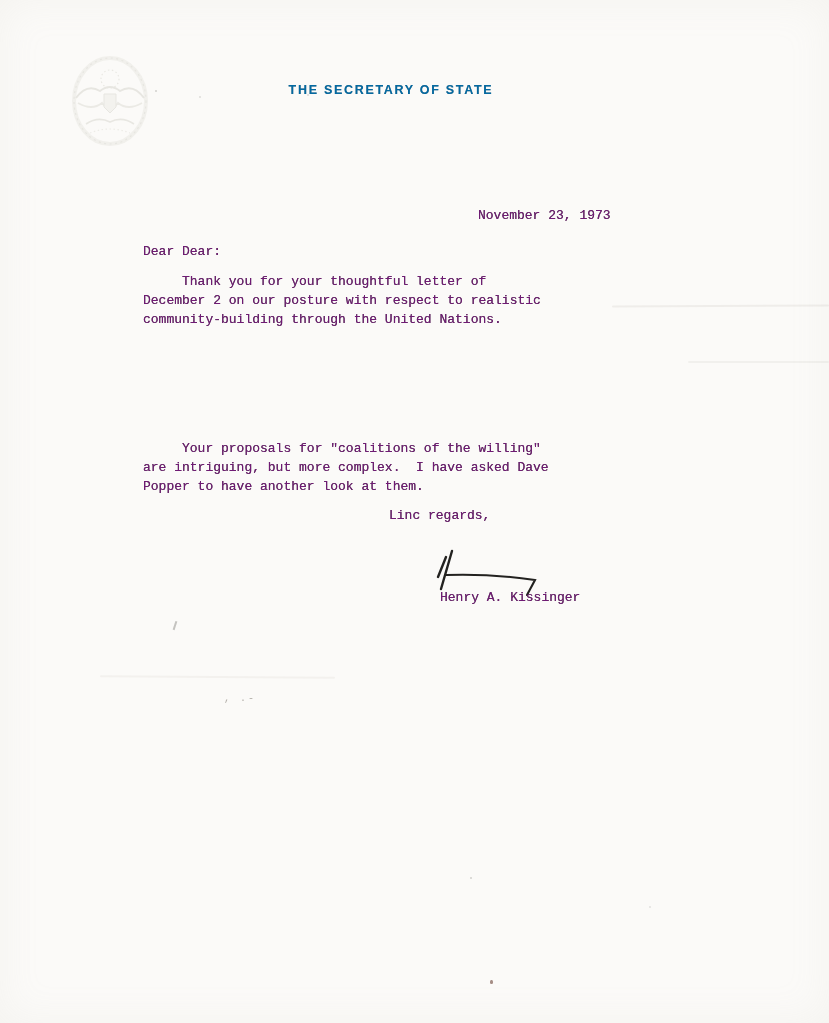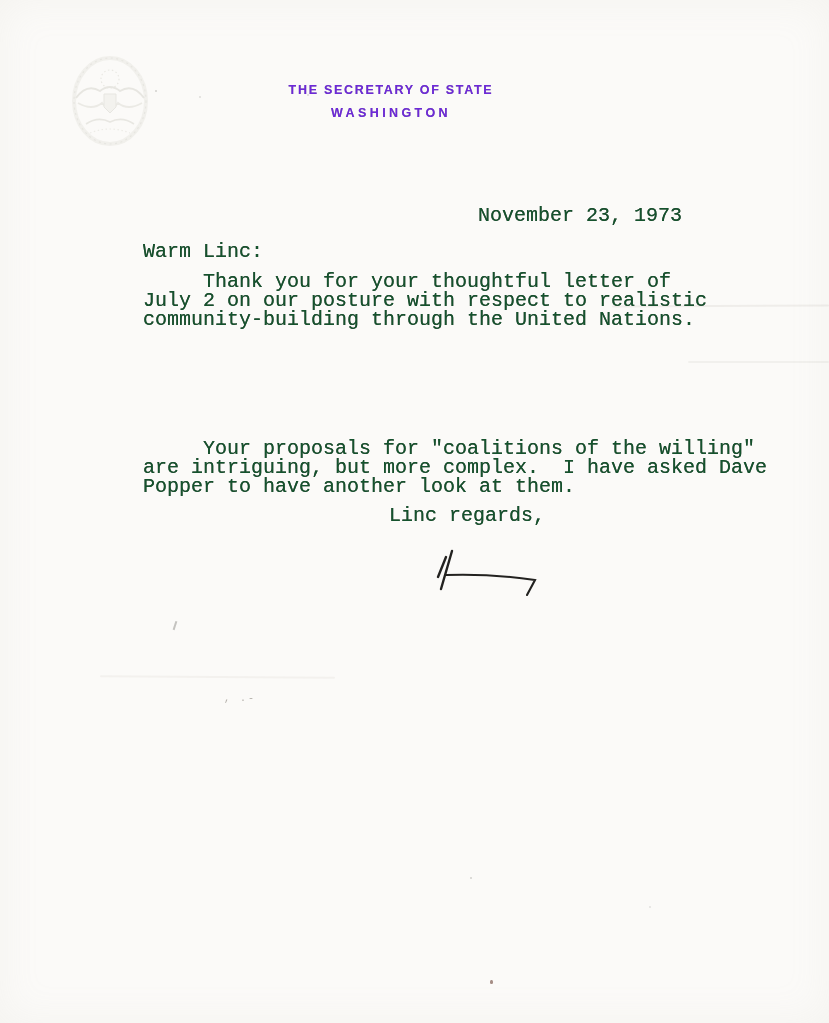--- a/index.html
+++ b/index.html
@@ -9,30 +9,30 @@
     font-family:"Liberation Mono", monospace;
   }
   .page{
     position:relative;width:829px;height:1023px;
     background:#fbfaf8;
     box-shadow:inset 0 0 40px rgba(200,195,185,0.12);
   }
   .mono{
     position:absolute;
     font-family:"Liberation Mono", monospace;
-    font-size:20px;line-height:19px;
-    color:#14532d;
+    font-size:13px;line-height:19px;
+    color:#701a75;
     white-space:pre;
     text-shadow:0 0 .55px rgba(46,44,41,.85);
   }
   .letterhead{
     position:absolute;left:241px;top:83px;width:300px;
     text-align:center;
     font-family:"Liberation Sans", sans-serif;
-    color:#6d28d9;
+    color:#0369a1;
   }
   .lh-title{
     font-size:12.5px;font-weight:bold;letter-spacing:1.7px;
     text-shadow:0 0 .3px rgba(84,86,90,.6);
   }
   .lh-city{
     margin-top:9px;font-size:12.5px;font-weight:bold;letter-spacing:3.4px;
     text-shadow:0 0 .3px rgba(84,86,90,.6);
   }
   .seal{position:absolute;left:66px;top:52px;}
@@ -76,44 +76,44 @@
     <circle cx="44" cy="27" r="9" fill="none" stroke="#e9e8e3" stroke-width="1.2" stroke-dasharray="1.5 2.5"></circle>
     <path d="M10,46 Q21,31 34,39 Q44,31 54,39 Q67,31 78,46" fill="none" stroke="#e7e6e1" stroke-width="2"></path>
     <path d="M12,51 Q26,59 36,51 Q44,61 52,51 Q62,59 76,51" fill="none" stroke="#ebeae5" stroke-width="2"></path>
     <path d="M38,42 h12 v13 l-6,6 l-6,-6 z" fill="#f3f2ee" stroke="#e7e6e1" stroke-width="1"></path>
     <path d="M20,72 Q32,64 44,70 Q56,64 68,72" fill="none" stroke="#e8e7e2" stroke-width="1.6"></path>
     <path d="M24,81 Q44,73 64,81" fill="none" stroke="#edece7" stroke-width="1.2" stroke-dasharray="1.5 2.5"></path>
   </svg>
 
   <div class="letterhead">
     <div class="lh-title">THE SECRETARY OF STATE</div>
-    <div class="lh-city">WASHINGTON</div>
   </div>
 
   <div class="mono date-line">November 23, 1973</div>
 
-  <div class="mono salutation">Warm Linc:</div>
+  <div class="mono salutation">Dear Dear:</div>
 
   <div class="mono para-1">     Thank you for your thoughtful letter of
-July 2 on our posture with respect to realistic
+December 2 on our posture with respect to realistic
 community-building through the United Nations.</div>
 
 
   <div class="mono para-3">     Your proposals for "coalitions of the willing"
 are intriguing, but more complex.  I have asked Dave
 Popper to have another look at them.</div>
 
   <div class="mono closing">Linc regards,</div>
 
   <svg class="sig" width="112" height="54" viewBox="0 0 112 54" aria-hidden="true">
     <path d="M12,33 L20,13" fill="none" stroke="#232220" stroke-width="2.4" stroke-linecap="round"></path>
     <path d="M15,45 L26,7" fill="none" stroke="#232220" stroke-width="2.4" stroke-linecap="round"></path>
     <path d="M20,31 Q65,29.5 109,36 L101,51" fill="none" stroke="#232220" stroke-width="2.1" stroke-linecap="round" stroke-linejoin="miter"></path>
   </svg>
 
+  <div class="mono typed-name">Henry A. Kissinger</div>
 
 
   <div class="artifact crease crease-1"></div>
   <div class="artifact crease crease-2"></div>
   <div class="artifact crease crease-3"></div>
   <div class="artifact speck speck-a"></div>
   <div class="artifact speck speck-b"></div>
   <div class="artifact speck speck-c"></div>
   <div class="artifact speck speck-d"></div>
   <div class="artifact speck speck-e"></div>

